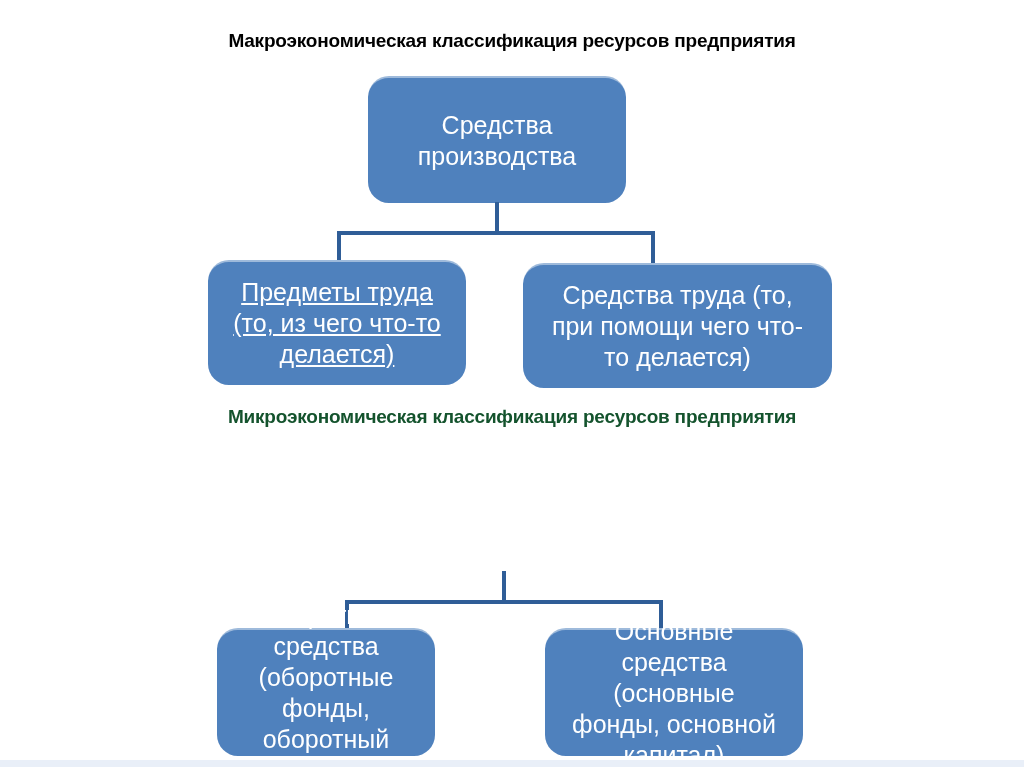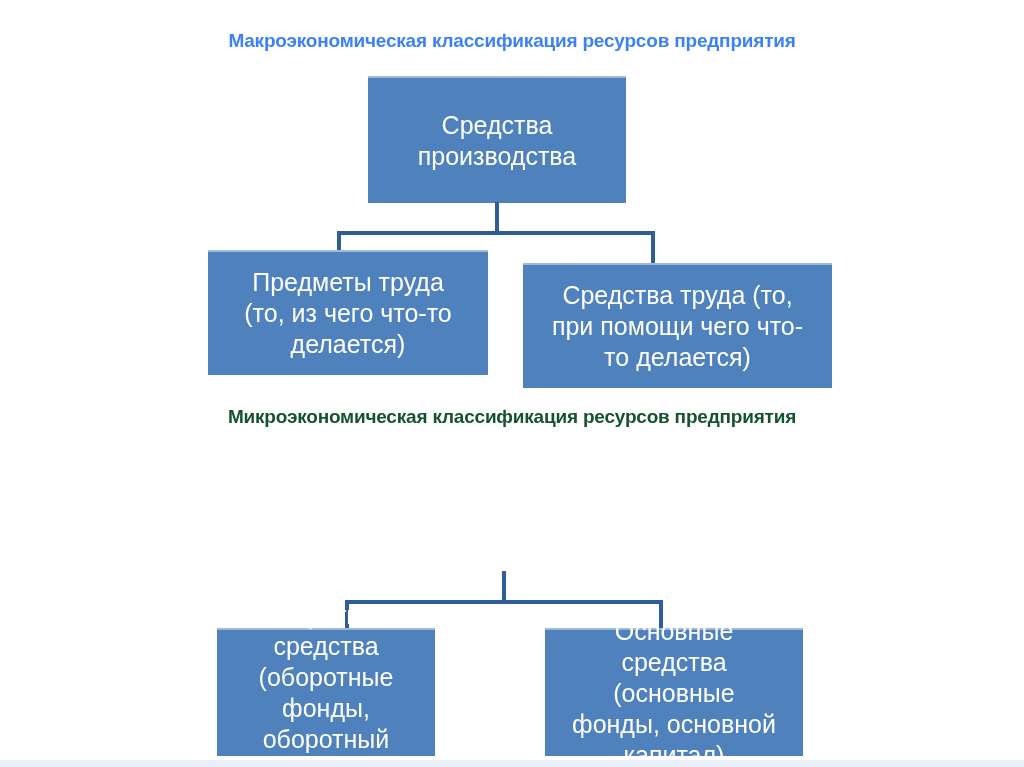--- a/index.html
+++ b/index.html
@@ -33,23 +33,24 @@
     color: var(--box-text, #ffffff);
     display: flex;
     align-items: center;
     justify-content: center;
     text-align: center;
     font-size: 25px;
     line-height: 31px;
     padding: 6px 24px;
     box-sizing: border-box;
     border-top: 2px solid rgba(255,255,255,0.45);
+    border-radius: 21px;
   }
   .box-root-1 { left: 368px; top: 76px;  width: 258px; height: 127px; }
-  .box-c1a    { left: 208px; top: 250px; width: 280px; height: 125px; }
+  .box-c1a    { left: 208px; top: 260px; width: 258px; height: 125px; text-decoration: underline; }
   .box-c1b    { left: 523px; top: 263px; width: 309px; height: 125px; }
   .box-root-2 { left: 375px; top: 444px; width: 258px; height: 128px; }
   .box-c2a    { left: 217px; top: 628px; width: 218px; height: 128px; }
   .box-c2b    { left: 545px; top: 628px; width: 258px; height: 128px; }
   .conn {
     position: absolute;
     background: var(--conn-color, #2f5d97);
   }
   
   .c1-stem  { left: 495px; top: 202px; width: 4px;   height: 31px; }
@@ -68,21 +69,21 @@
     width: 1024px;
     height: 7px;
     background: var(--strip-color, #e9eff8);
   }
 </style>
 </head>
 <body>
 
 <div class="slide">
 
-  <div class="section-title title-1" style="color: #3b82f6;">Макроэкономическая классификация ресурсов предприятия</div>
+  <div class="section-title title-1" style="color: #000000;">Макроэкономическая классификация ресурсов предприятия</div>
 
   <div class="box box-root-1">Средства производства</div>
 
   <div class="conn c1-stem"></div>
   <div class="conn c1-hbar"></div>
   <div class="conn c1-dropl"></div>
   <div class="conn c1-dropr"></div>
 
   <div class="box box-c1a">Предметы труда (то, из чего что-то делается)</div>
 

